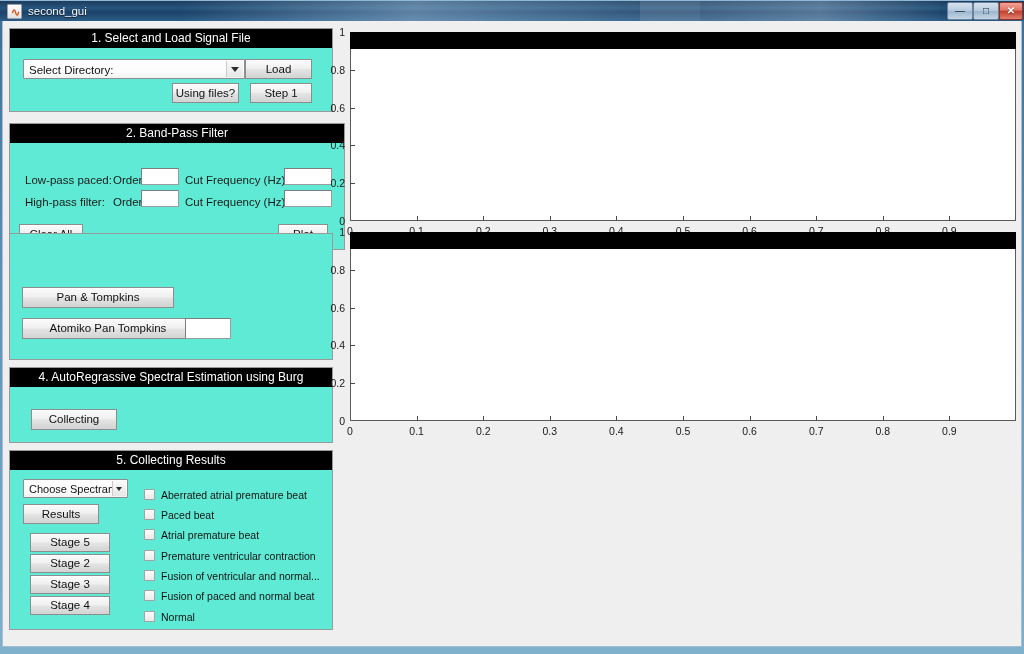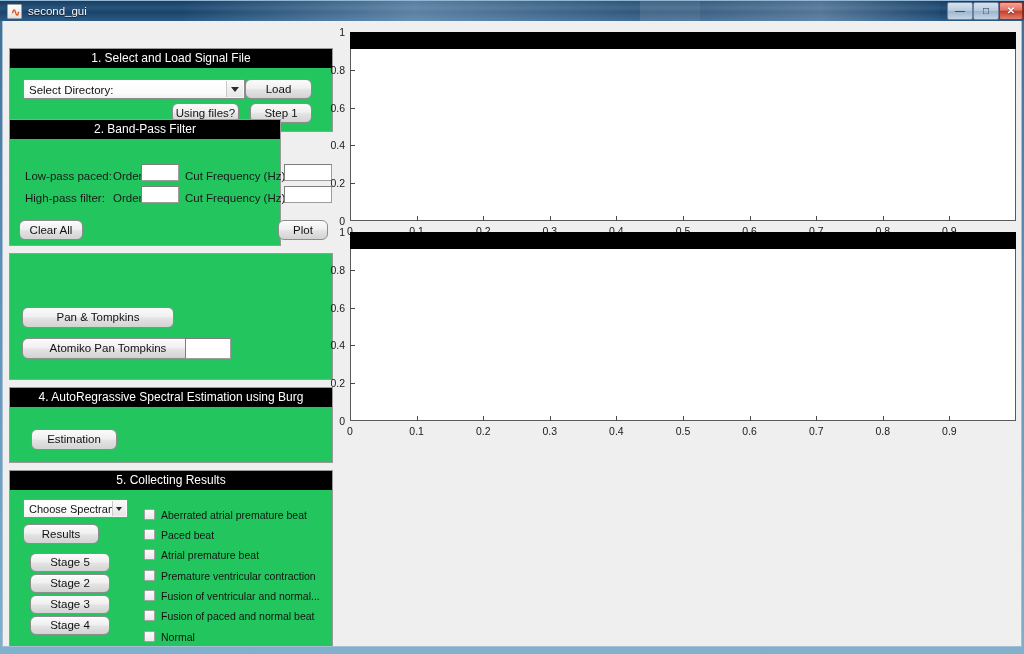--- a/index.html
+++ b/index.html
@@ -83,39 +83,38 @@
     background: #efefef;
     border-left: 1px solid #a7bdd2;
     border-right: 1px solid #a7bdd2;
     border-bottom: 1px solid #a7bdd2;
     overflow: hidden;
   }
 
   
   .panel {
     position: absolute;
-    background: #22c55e;
+    background: #5eead4;
     border: 1px solid #9a9a9a;
-    margin-top: 20px;
   }
   .panel-title {
     position: absolute; left: 0; top: 0; right: 0;
     height: 19px;
     background: #000000;
     color: #ffffff;
     font-size: 12px;
     line-height: 19px;
     text-align: center;
     white-space: nowrap;
   }
   .btn {
     position: absolute;
     background: linear-gradient(to bottom, #fbfbfb 0%, #f0f0f0 45%, #e3e3e3 55%, #d3d3d3 100%);
     border: 1px solid #8d8d8d;
-    border-radius: 6px;
+    border-radius: 0;
     font-size: 11.5px;
     color: #111;
     text-align: center;
     cursor: default;
     box-shadow: inset 0 1px 0 #ffffff;
     white-space: nowrap;
   }
   .btn span { display: block; }
   .edit {
     position: absolute;
@@ -242,21 +241,21 @@
 
       <div class="btn" style="left:162px; top:54px; width:67px; height:20px; line-height:18px;">
         <span>Using files?</span>
       </div>
 
       <div class="btn" style="left:240px; top:54px; width:62px; height:20px; line-height:18px;">
         <span>Step 1</span>
       </div>
     </div>
 
-    <div class="panel" style="left:6px; top:78px; width:272px; height:127px;">
+    <div class="panel" style="left:6px; top:102px; width:336px; height:127px;">
       <div class="panel-title">2. Band-Pass Filter</div>
 
       <div class="lbl" style="left:15px; top:49px;">Low-pass paced:</div>
       <div class="lbl" style="left:103px; top:49px;">Order:</div>
       <div class="edit" style="left:131px; top:44px; width:38px; height:17px;"></div>
       <div class="lbl" style="left:175px; top:49px;">Cut Frequency (Hz):</div>
       <div class="edit" style="left:274px; top:44px; width:48px; height:17px;"></div>
 
       <div class="lbl" style="left:15px; top:71px;">High-pass filter:</div>
       <div class="lbl" style="left:103px; top:71px;">Order:</div>
@@ -282,21 +281,21 @@
         <span>Atomiko Pan Tompkins</span>
       </div>
 
       <div class="edit" style="left:175px; top:84px; width:46px; height:21px;"></div>
     </div>
 
     <div class="panel" style="left:6px; top:346px; width:324px; height:76px;">
       <div class="panel-title">4. AutoRegrassive Spectral Estimation using Burg</div>
 
       <div class="btn" style="left:21px; top:41px; width:86px; height:21px; line-height:19px;">
-        <span>Estimation</span>
+        <span>Collecting</span>
       </div>
     </div>
 
     <div class="panel" style="left:6px; top:429px; width:324px; height:180px;">
       <div class="panel-title">5. Collecting Results</div>
 
       <div class="popup" style="left:13px; top:28px; width:105px; height:19px;">
         <div class="ptext" style="line-height:19px; font-size:11px;">Choose Spectram:</div>
         <div class="arrowbox" style="width:14px;">
           <div class="arrow" style="border-left-width:3.5px; border-right-width:3.5px; border-top-width:4.5px; margin-left:-3.5px;"></div>

